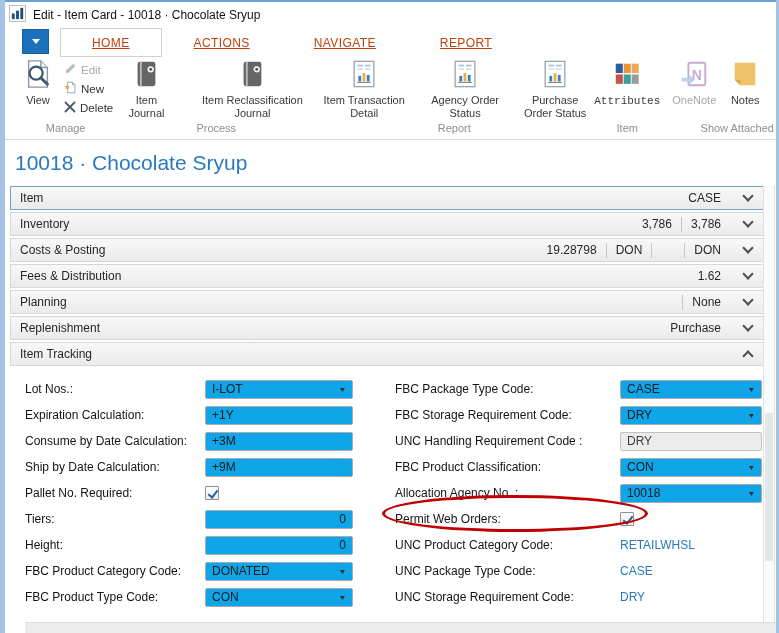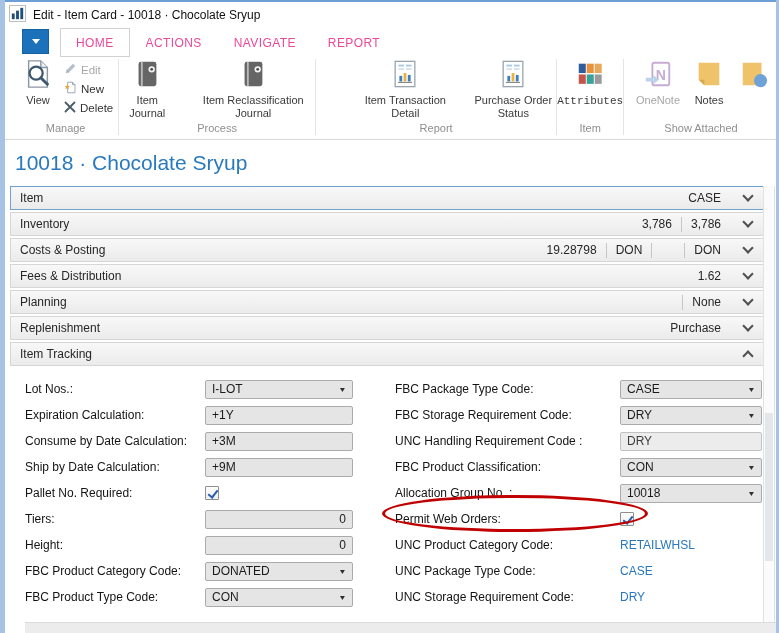--- a/index.html
+++ b/index.html
@@ -23,22 +23,22 @@
   .titlebar .ttl { font-size:12px; color:#111; }
   
   .tabstrip { position:absolute; top:28px; left:5px; right:3px; height:29px; background:#fff; display:flex; align-items:stretch; }
   .appmenu {
     width:27px; height:25px; margin:1px 0 0 17px; background:#1b72bb; border:1px solid #15619f;
     display:flex; align-items:center; justify-content:center; align-self:flex-start;
   }
   .appmenu .tri { width:0; height:0; border-left:4px solid transparent; border-right:4px solid transparent; border-top:5px solid #fff; }
   .tabs { display:flex; margin-left:11px; align-items:stretch; }
   .tab {
-    padding:0 15px; display:flex; align-items:center; font-size:12px; letter-spacing:.4px;
-    color:#ec4899; border:1px solid transparent;
+    padding:0 31px; display:flex; align-items:center; font-size:12px; letter-spacing:.4px;
+    color:#c2410c; border:1px solid transparent;text-decoration:underline;
   }
   .tab.active { background:#fff; border-color:#d2d2d2; }
   
   .ribbon {
     position:absolute; top:57px; left:5px; right:3px; height:83px; background:#fff;
     border-bottom:1px solid #d9d9d9; display:flex; align-items:stretch; padding-left:10px; overflow:hidden;
   }
   .rgroup { display:flex; flex-direction:column; }
   .rbtns { flex:1; display:flex; align-items:flex-start; }
   .rcaption { height:17px; text-align:center; font-size:11px; color:#8f8f8f; }
@@ -76,21 +76,21 @@
   .col.left  { left:20px;  }
   .col.right { left:390px; }
   .frow { height:26px; display:flex; align-items:center; }
   .col.left  .flabel { width:180px; }
   .col.right .flabel { width:225px; }
   .flabel { font-size:12px; color:#141414; }
   .col.left  .fctrl { width:148px; }
   .col.right .fctrl { width:142px; }
   .fctrl { display:flex; align-items:center; }
   .input {
-    width:100%; height:19px; background:#e5e5e5; border:1px solid #ababab; border-radius:2px;
+    width:100%; height:19px; background:#0ea5e9; border:1px solid #ababab; border-radius:2px;
     display:flex; align-items:center; padding:0 6px; font-size:12px; color:#1a1a1a;
   }
   .input.num { justify-content:flex-end; }
   .input.combo { justify-content:space-between; }
   .input.combo .arrow { font-size:7px; color:#2e2e2e; transform:scaleX(1.2); }
   .input.disabled { background:#ececec; border-color:#c2c2c2; color:#3c3c3c; }
   .cb { width:14px; height:14px; border:1px solid #8f8f8f; border-radius:1px;
         background:linear-gradient(#fdfdfd,#edf0f3); position:relative; }
   .cb.checked::after {
     content:""; position:absolute; left:4px; top:1px; width:4px; height:8px;
@@ -228,34 +228,50 @@
               <rect x="9" y="10" width="6" height="1.6" fill="#c9dae9"></rect>
               <rect x="17" y="10" width="6" height="1.6" fill="#c9dae9"></rect>
               <rect x="10" y="18" width="3" height="6" fill="#3b7ec2"></rect>
               <rect x="14.5" y="15" width="3" height="9" fill="#e8b23c"></rect>
               <rect x="19" y="17" width="3" height="7" fill="#3b7ec2"></rect>
               <line x1="8.5" y1="25" x2="23.5" y2="25" stroke="#8a8a8a" stroke-width="1.2"></line>
             </svg>
         </span>
         <span class="lbl">Item Transaction Detail</span>
       </div>
-      <div class="bigbtn" style="width:82px;">
+      <div class="bigbtn" style="width:86px;">
         <span>
           <svg width="30" height="30" viewBox="0 0 32 32">
               <rect x="5.5" y="2.5" width="21" height="27" fill="#fff" stroke="#9aa5ad" stroke-width="1.4"></rect>
               <rect x="9" y="6" width="6" height="2" fill="#a9c9e4"></rect>
               <rect x="17" y="6" width="6" height="2" fill="#a9c9e4"></rect>
               <rect x="9" y="10" width="6" height="1.6" fill="#c9dae9"></rect>
               <rect x="17" y="10" width="6" height="1.6" fill="#c9dae9"></rect>
               <rect x="10" y="18" width="3" height="6" fill="#3b7ec2"></rect>
               <rect x="14.5" y="15" width="3" height="9" fill="#e8b23c"></rect>
               <rect x="19" y="17" width="3" height="7" fill="#3b7ec2"></rect>
               <line x1="8.5" y1="25" x2="23.5" y2="25" stroke="#8a8a8a" stroke-width="1.2"></line>
             </svg>
         </span>
+        <span class="lbl">Agency Order Status</span>
+      </div>
+      <div class="bigbtn" style="width:82px;">
+        <span>
+          <svg width="30" height="30" viewBox="0 0 32 32">
+              <rect x="5.5" y="2.5" width="21" height="27" fill="#fff" stroke="#9aa5ad" stroke-width="1.4"></rect>
+              <rect x="9" y="6" width="6" height="2" fill="#a9c9e4"></rect>
+              <rect x="17" y="6" width="6" height="2" fill="#a9c9e4"></rect>
+              <rect x="9" y="10" width="6" height="1.6" fill="#c9dae9"></rect>
+              <rect x="17" y="10" width="6" height="1.6" fill="#c9dae9"></rect>
+              <rect x="10" y="18" width="3" height="6" fill="#3b7ec2"></rect>
+              <rect x="14.5" y="15" width="3" height="9" fill="#e8b23c"></rect>
+              <rect x="19" y="17" width="3" height="7" fill="#3b7ec2"></rect>
+              <line x1="8.5" y1="25" x2="23.5" y2="25" stroke="#8a8a8a" stroke-width="1.2"></line>
+            </svg>
+        </span>
         <span class="lbl">Purchase Order Status</span>
       </div>
     </div>
     <div class="rcaption">Report</div>
   </div>
   <div class="rsep"></div>
 
   <div class="rgroup" style="width:66px;">
     <div class="rbtns" style="justify-content:center;font-family:Liberation Mono, monospace;">
       <div class="bigbtn" style="width:62px;">
@@ -475,21 +491,21 @@
     <div class="frow">
       <span class="flabel">FBC Product Classification:</span>
       <div class="fctrl">
           <div class="input combo">
             <span>CON</span>
             <span class="arrow">▼</span>
           </div>
         </div>
     </div>
     <div class="frow">
-      <span class="flabel">Allocation Group No. :</span>
+      <span class="flabel">Allocation Agency No. :</span>
       <div class="fctrl">
           <div class="input combo">
             <span>10018</span>
             <span class="arrow">▼</span>
           </div>
         </div>
     </div>
     <div class="frow">
       <span class="flabel">Permit Web Orders:</span>
       <div class="fctrl">

